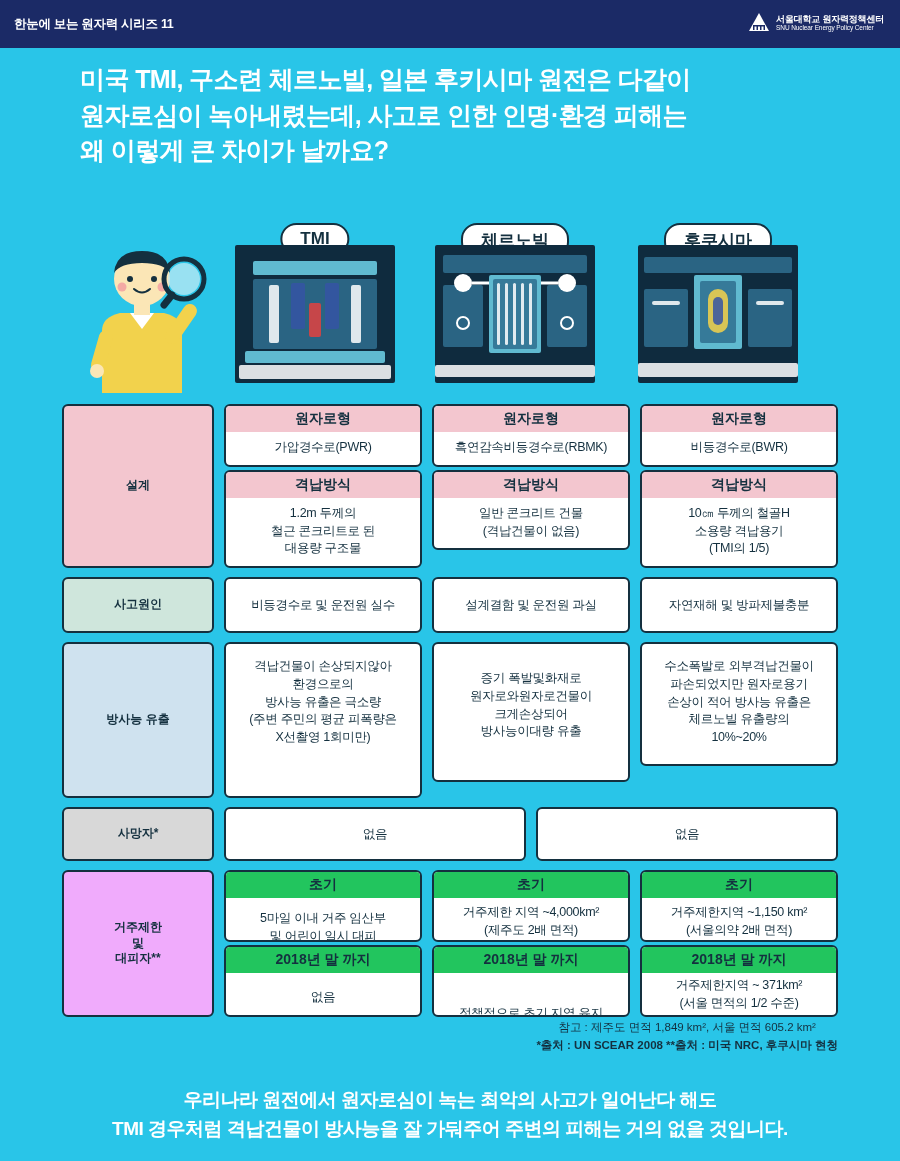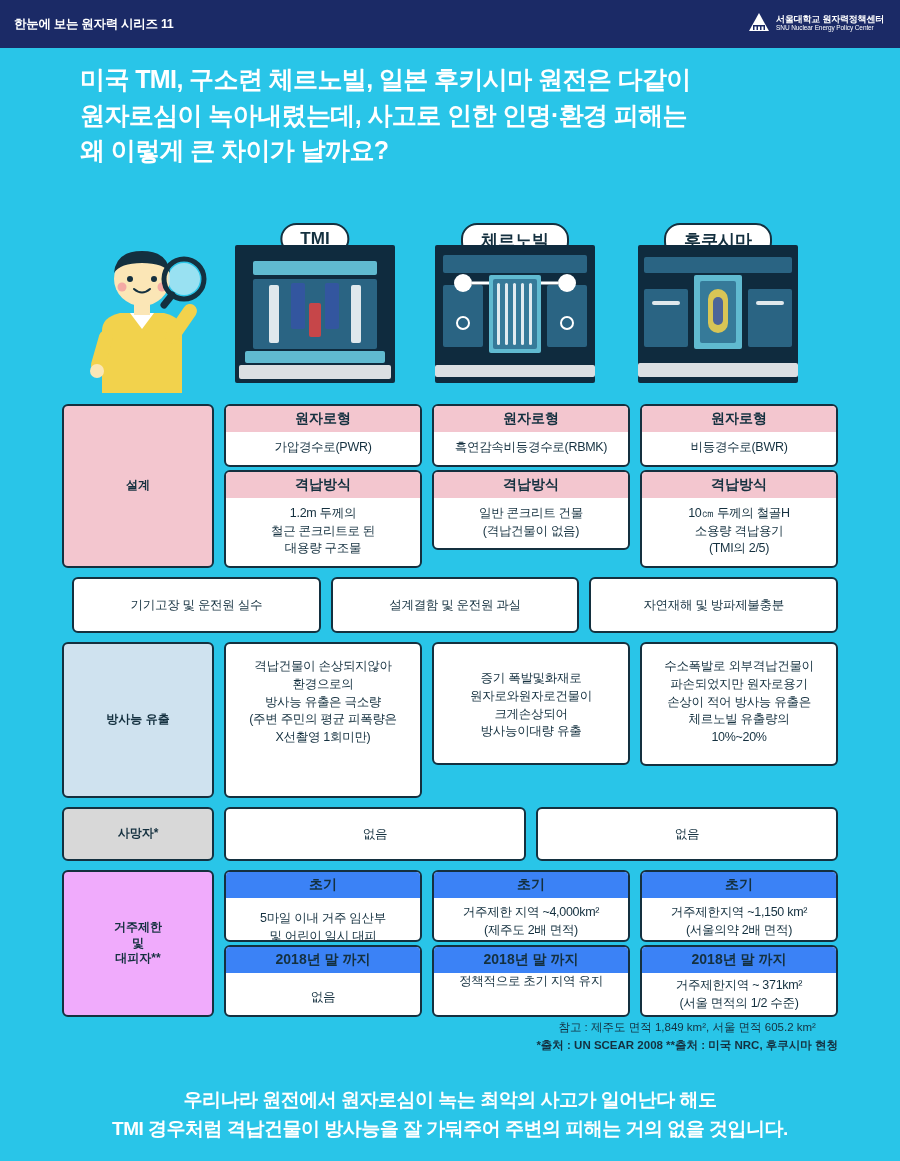--- a/index.html
+++ b/index.html
@@ -95,21 +95,21 @@
     white-space:pre-line;letter-spacing:-0.3px;
   }
 
   .pink{background:#f3c6cf;}
   .mint{background:#cfe6dc;}
   .blue{background:#cfe2ef;}
   .gray{background:#d8d8d8;}
   .yellow{background:#f0abfc;}
 
   .hdr-pink{background:#f3c6cf;}
-  .hdr-khaki{background:#3b82f6;}
+  .hdr-khaki{background:#22c55e;}
 
   
   .notes{
     position:absolute;right:62px;top:1018px;text-align:center;
     font-size:11.5px;line-height:1.6;color:#14303f;font-weight:bold;
   }
   .notes .n1{font-weight:normal;}
 
   
   .bottom{
@@ -264,31 +264,32 @@
         </div>
         <div class="col">
           <div class="card">
             <div class="chead hdr-pink">원자로형</div>
             <div class="cbody">비등경수로(BWR)</div>
           </div>
           <div class="card">
             <div class="chead hdr-pink">격납방식</div>
             <div class="cbody">10㎝ 두께의 철골H
 소용량 격납용기
-(TMI의 2/5)</div>
+(TMI의 1/5)</div>
           </div>
         </div>
       </div>
     </div>
 
     <div class="row">
+      <div class="rowlabel mint" style="white-space:pre-line;">사고원인</div>
       <div class="cols">
         <div class="col">
           <div class="card" style="height:56px">
-            <div class="cbody" style="padding-top:18px">기기고장 및 운전원 실수</div>
+            <div class="cbody" style="padding-top:18px">비등경수로 및 운전원 실수</div>
           </div>
         </div>
         <div class="col">
           <div class="card" style="height:56px">
             <div class="cbody" style="padding-top:18px">설계결함 및 운전원 과실</div>
           </div>
         </div>
         <div class="col">
           <div class="card" style="height:56px">
             <div class="cbody" style="padding-top:18px">자연재해 및 방파제불충분</div>
@@ -303,21 +304,21 @@
         <div class="col">
           <div class="card" style="height:156px">
             <div class="cbody" style="padding-top:14px">격납건물이 손상되지않아
 환경으로의
 방사능 유출은 극소량
 (주변 주민의 평균 피폭량은
 X선촬영 1회미만)</div>
           </div>
         </div>
         <div class="col">
-          <div class="card" style="height:123px">
+          <div class="card" style="height:140px">
             <div class="cbody" style="padding-top:26px">증기 폭발및화재로
 원자로와원자로건물이
 크게손상되어
 방사능이대량 유출</div>
           </div>
         </div>
         <div class="col">
           <div class="card" style="height:124px">
             <div class="cbody" style="padding-top:14px">수소폭발로 외부격납건물이
 파손되었지만 원자로용기
@@ -363,21 +364,21 @@
         </div>
         <div class="col">
           <div class="card" style="height:72px">
             <div class="chead hdr-khaki">초기</div>
             <div class="cbody" style="padding-top:6px">거주제한 지역 ~4,000km²
 (제주도 2배 면적)
 반영구 소개 335,000명</div>
           </div>
           <div class="card" style="height:72px">
             <div class="chead hdr-khaki">2018년 말 까지</div>
-            <div class="cbody" style="padding-top:0">정책적으로 초기 지역 유지</div>
+            <div class="cbody" style="padding-top:32px">정책적으로 초기 지역 유지</div>
           </div>
         </div>
         <div class="col">
           <div class="card" style="height:72px">
             <div class="chead hdr-khaki">초기</div>
             <div class="cbody" style="padding-top:6px">거주제한지역 ~1,150 km²
 (서울의약 2배 면적)
 대피 164,865명</div>
           </div>
           <div class="card" style="height:72px">

